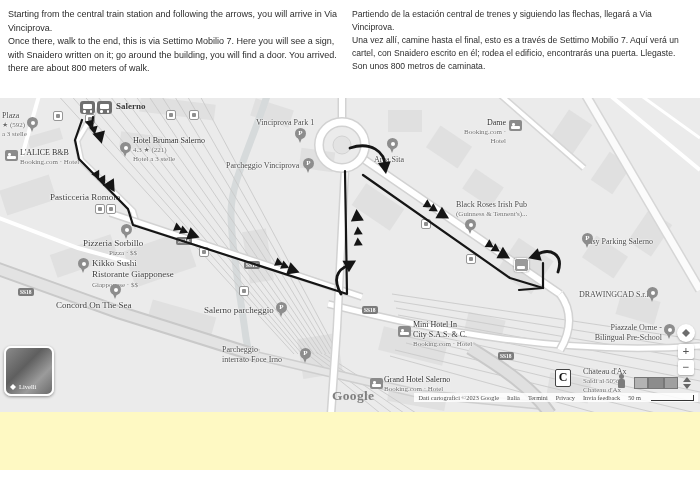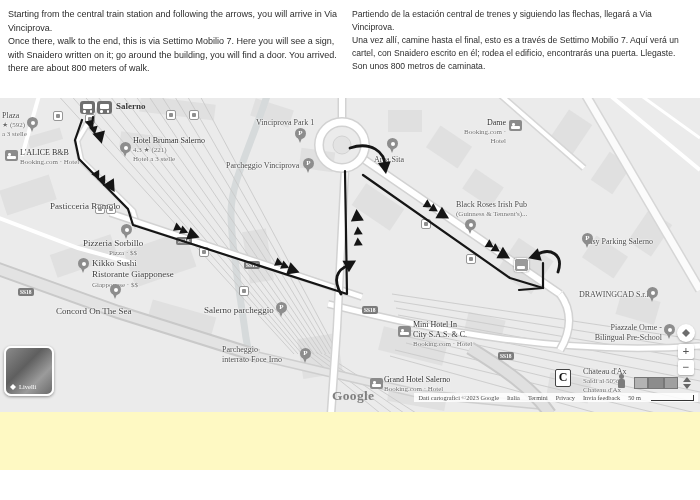--- a/index.html
+++ b/index.html
@@ -239,21 +239,21 @@
 
     <div class="pin" style="left:120px;top:44px;">
         <span class="dot"></span>
       </div>
     <div class="poi hotel" style="left:133px;top:38px;">
       <span class="nm">Hotel Bruman Salerno</span>
       <span class="sub">4.3 ★ (221)</span>
       <span class="sub">Hotel a 3 stelle</span>
     </div>
 
-    <div class="poi lg" style="left:6px;top:103px;padding-left:44px;">
+    <div class="poi lg" style="left:6px;top:94px;padding-left:44px;">
       <span class="nm">Pasticceria Romolo</span>
     </div>
 
 
     <div class="pin" style="left:121px;top:126px;">
         <span class="dot"></span>
       </div>
     <div class="poi lg" style="left:83px;top:140px;">
       <span class="nm">Pizzeria Sorbillo</span>
       <span class="sub" style="padding-left:26px;">Pizza · $$</span>
@@ -264,21 +264,21 @@
       </div>
     <div class="poi lg" style="left:92px;top:160px;">
       <span class="nm">Kikko Sushi</span>
       <span class="nm">Ristorante Giapponese</span>
       <span class="sub">Giapponese · $$</span>
     </div>
 
     <div class="pin" style="left:110px;top:186px;">
         <span class="dot"></span>
       </div>
-    <div class="poi lg" style="left:56px;top:208px;">
+    <div class="poi lg" style="left:56px;top:202px;">
       <span class="nm">Concord On The Sea</span>
     </div>
 
     <div class="poi" style="left:256px;top:20px;">
       <span class="nm">Vinciprova Park 1</span>
     </div>
     <div class="pin" style="left:295px;top:30px;">P</div>
 
     <div class="poi" style="left:226px;top:63px;">
       <span class="nm">Parcheggio Vinciprova</span>

